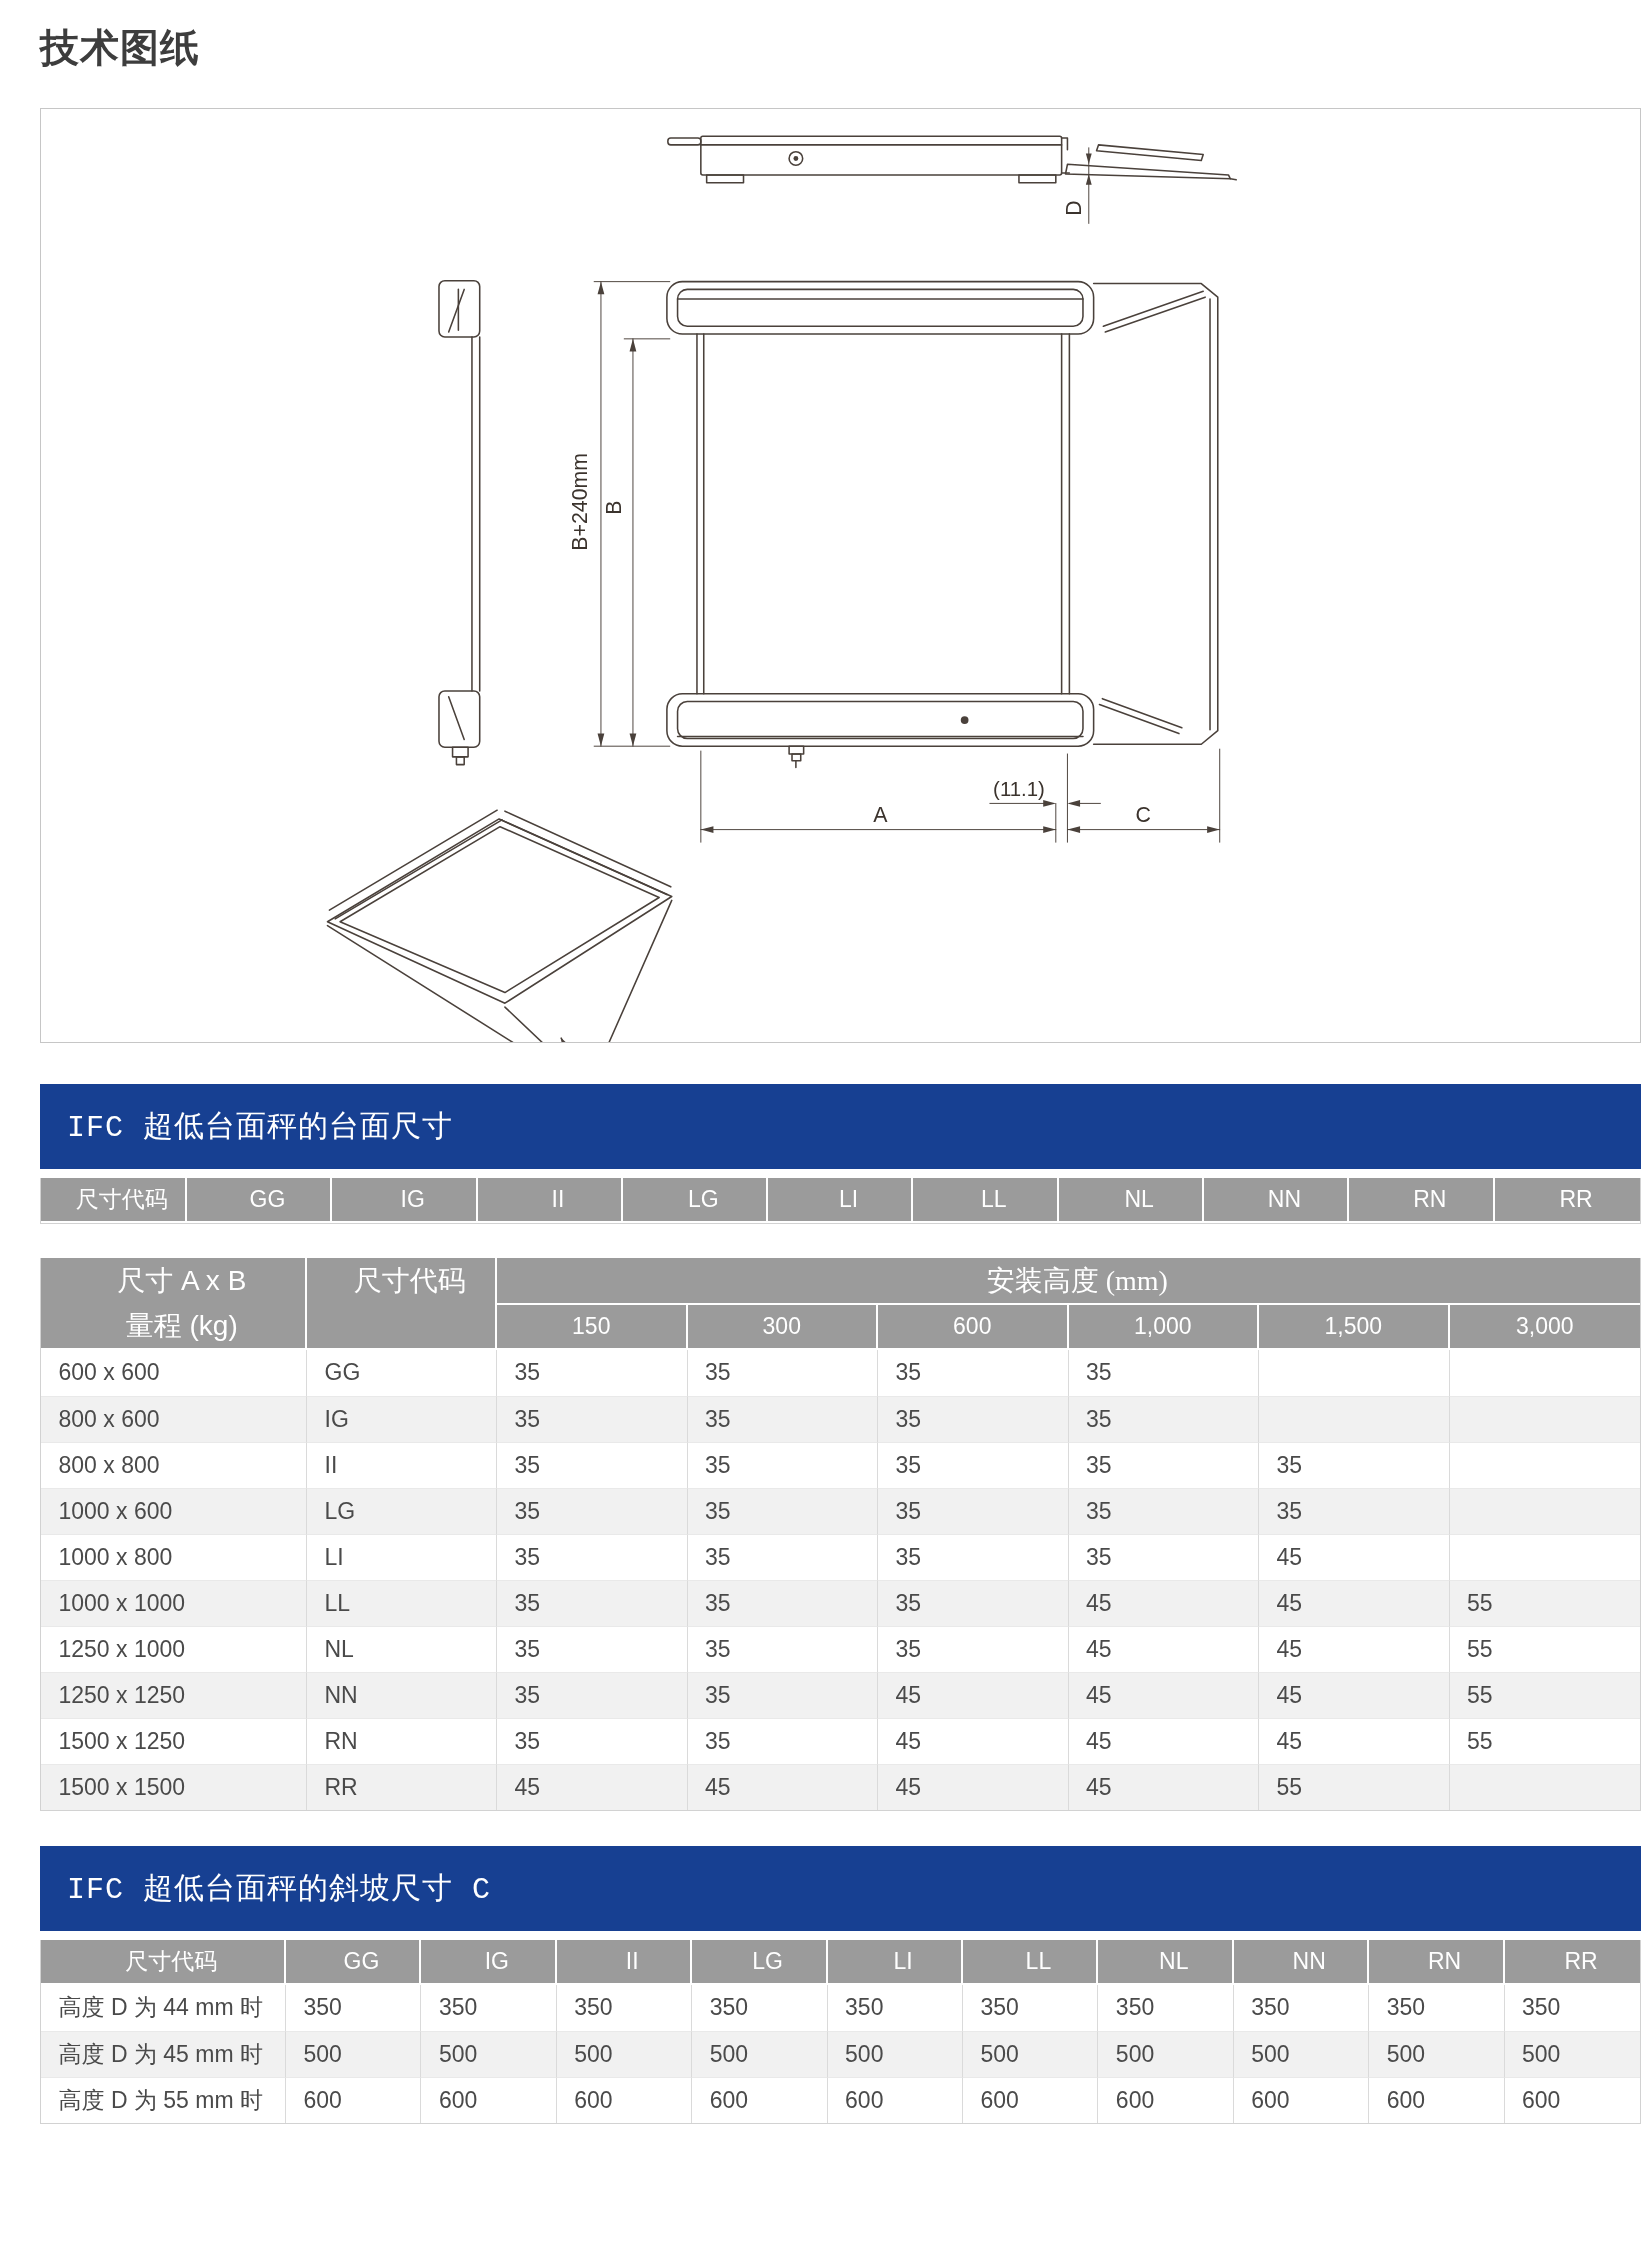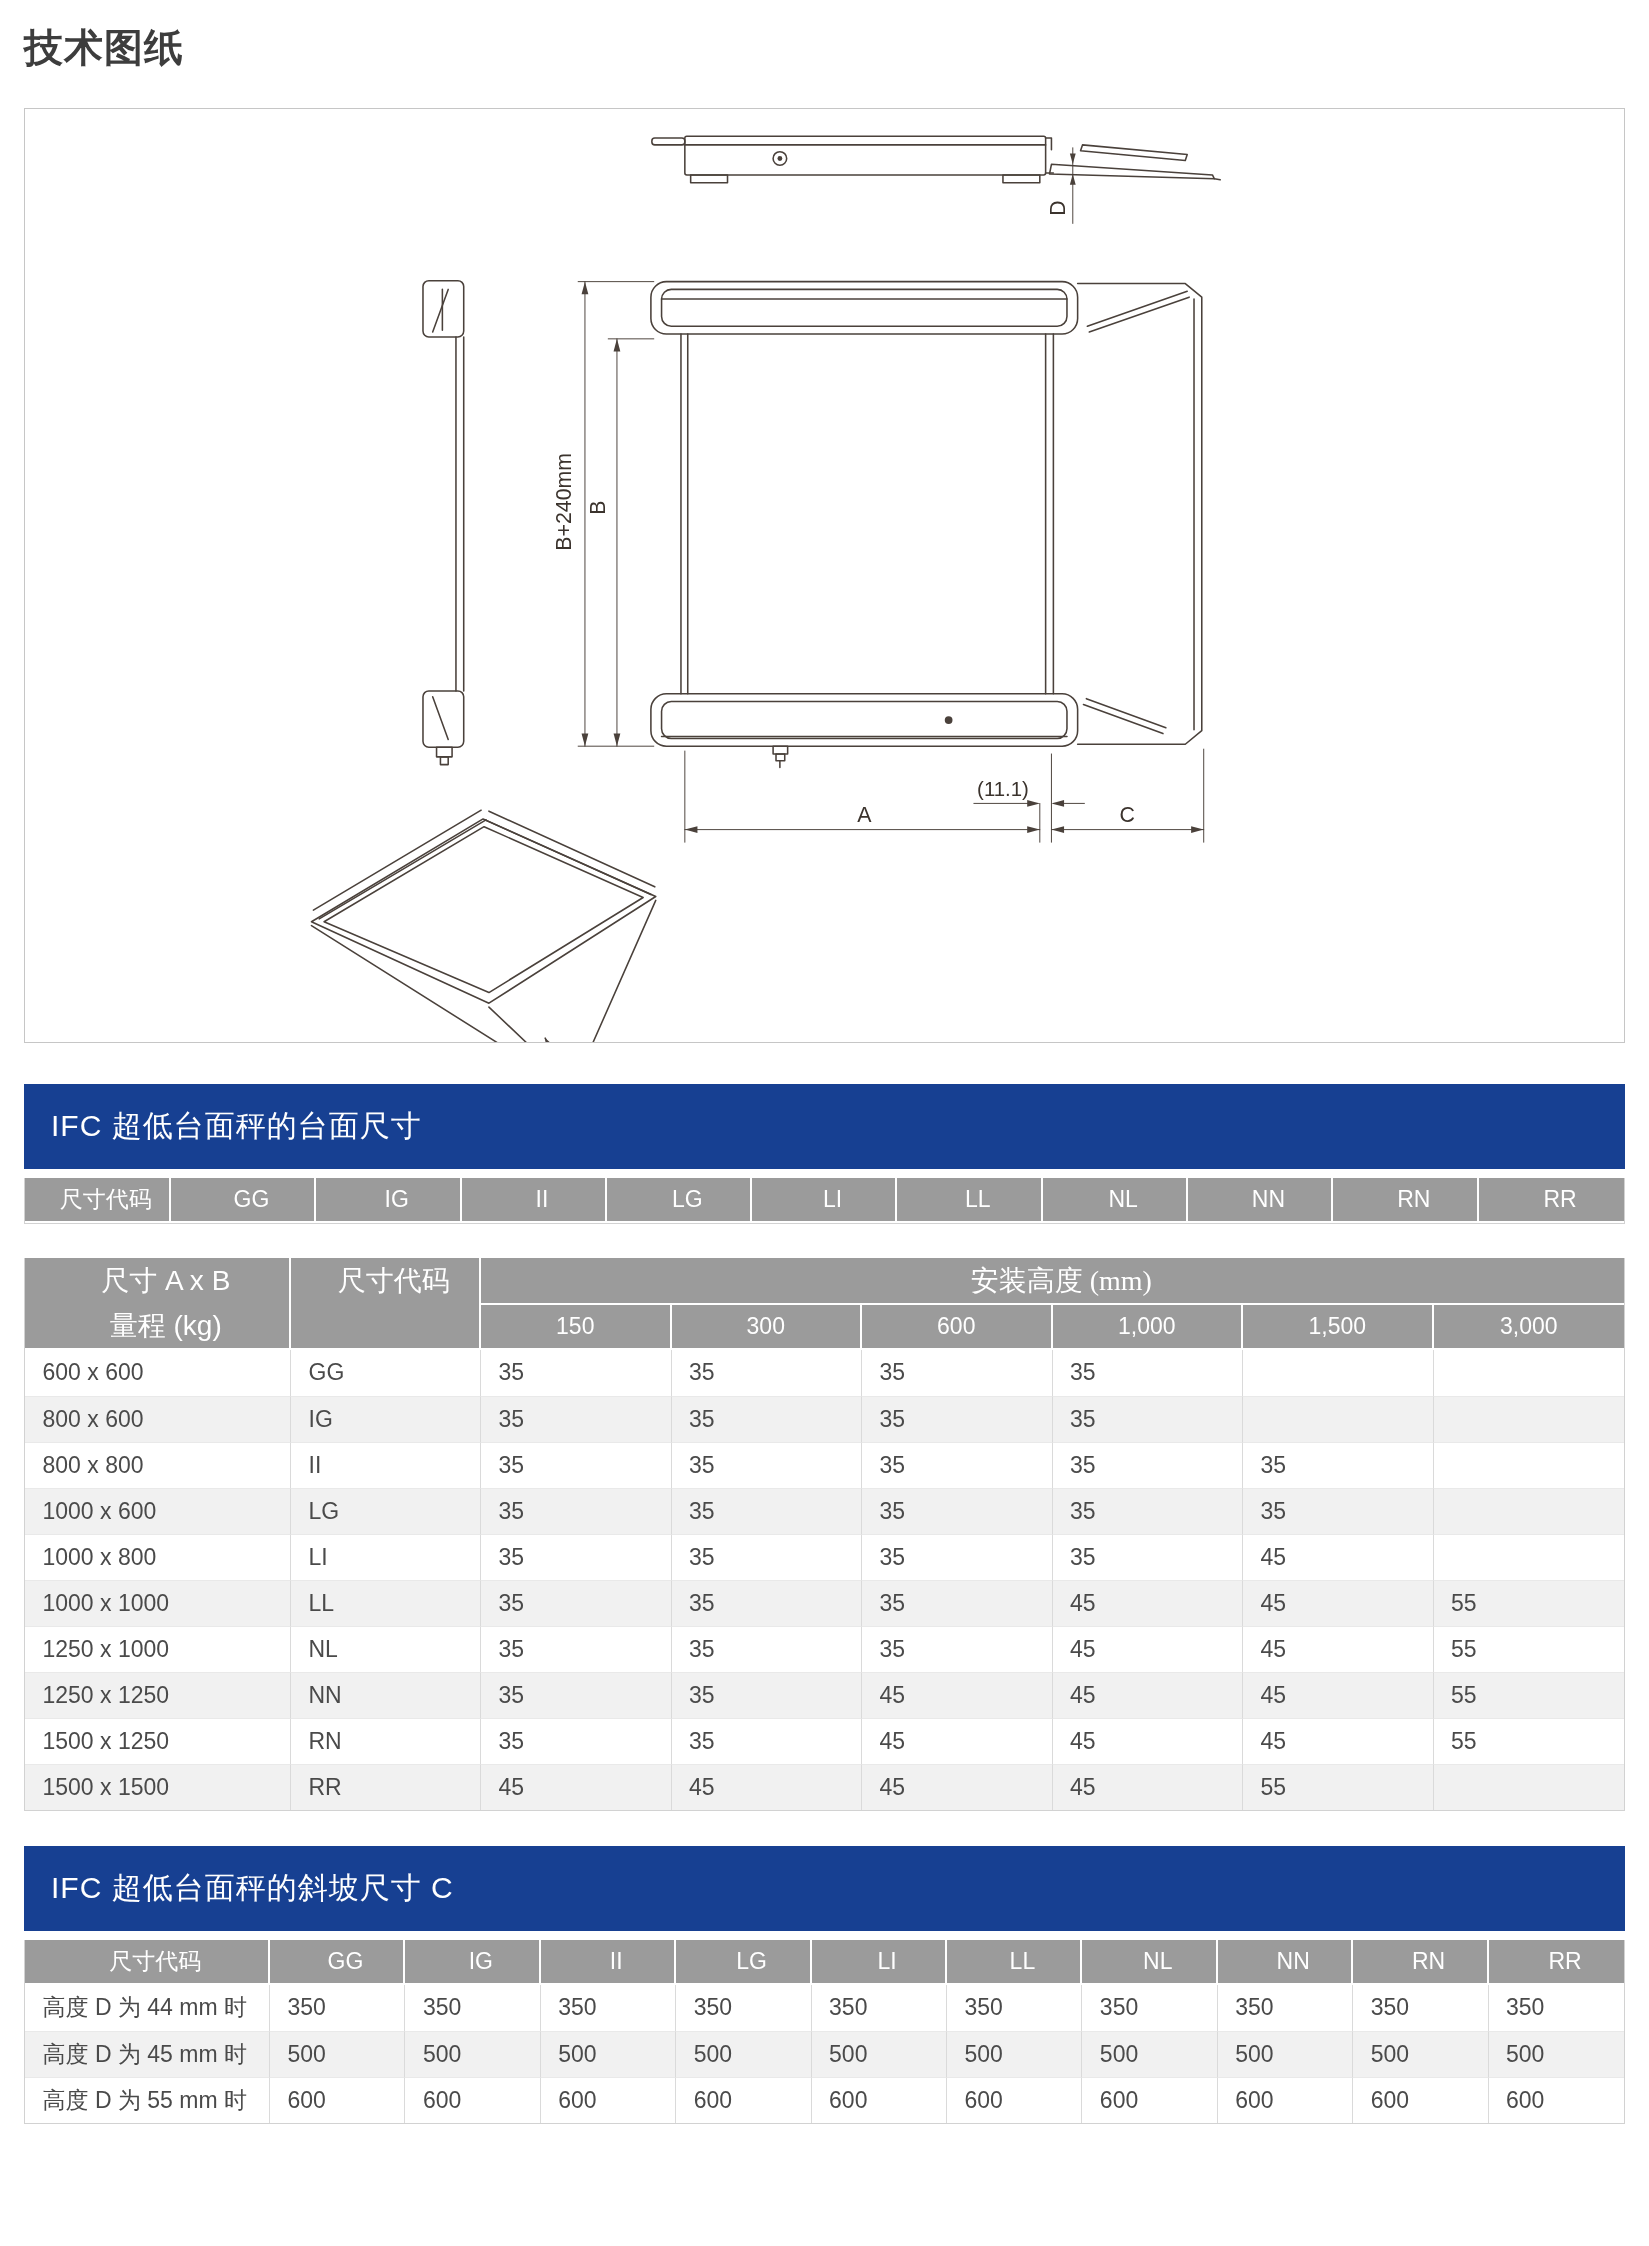--- a/index.html
+++ b/index.html
@@ -2,21 +2,21 @@
 <html><head>
 <meta charset="utf-8">
 <style>
   * { margin:0; padding:0; box-sizing:border-box; }
   html,body { background:#ffffff; }
   body {
     width:1650px; min-height:2246px;
     font-family:"Liberation Sans","DejaVu Sans",sans-serif;
     color:#474747;
   }
-  .page { width:1602px; padding:0 24px; }
+  .page { width:1602px; padding:0 24px;margin-left:16px; }
 
   h1.page-title {
     padding-top:21.3px;
     font-size:39px; font-weight:bold; color:#3d3d3d;
     letter-spacing:1px;
   }
 
   .drawing-box {
     margin-top:33px;
     width:1601px; height:935px;
@@ -25,20 +25,21 @@
     overflow:hidden;
   }
   .drawing-box svg { display:block; width:1599px; height:933px; }
 
   .section-bar {
     margin-top:41px;
     width:1601px; height:85px;
     background:#174092;
     display:flex; align-items:center;
     padding-left:27px;
+    font-family:Liberation Mono, monospace;
   }
   .section-bar span {
     color:#ffffff; font-size:30px; font-weight:normal; letter-spacing:1px;
   }
   .section-bar.second { margin-top:35px; }
 
   .twrap {
     margin-top:8.7px;
     width:1601px;
     border:1px solid #d2d2d2; border-top:none;

